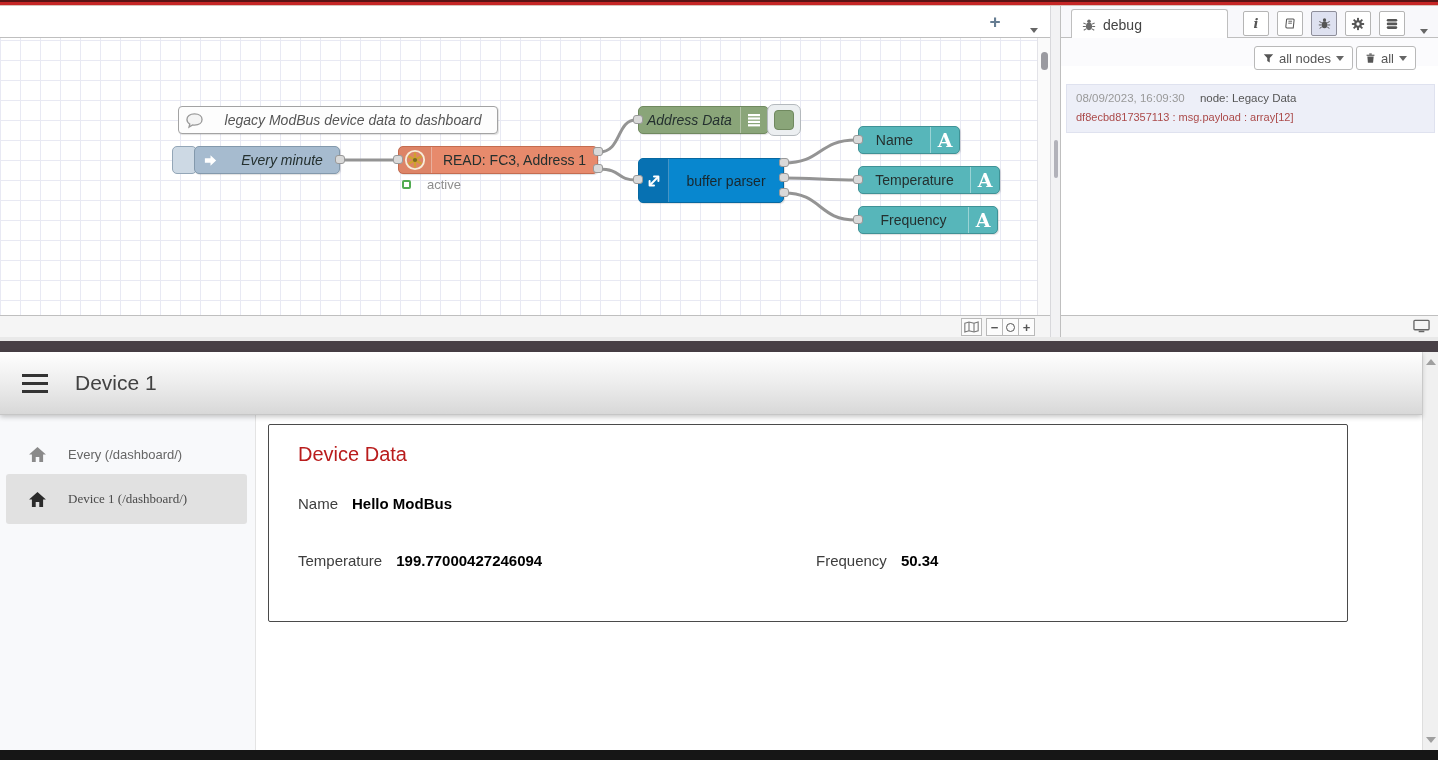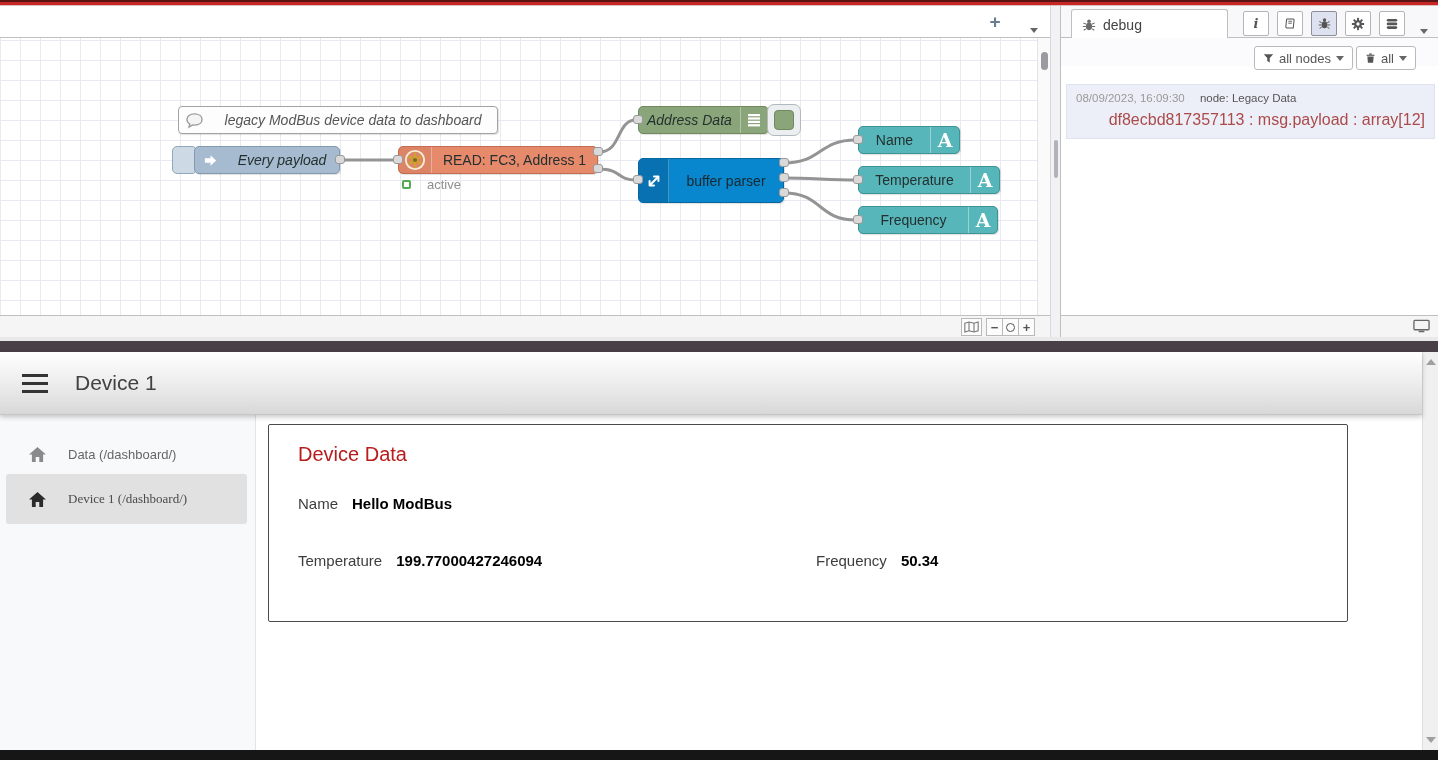--- a/index.html
+++ b/index.html
@@ -95,21 +95,21 @@
   #debug-filterbar { position:absolute; left:0; top:32px; width:100%; height:28px; background:#fbfbfd; }
   .filter-btn { position:absolute; top:8px; height:24px; background:#fff; border:1px solid #b9b9b9; border-radius:3px;
     display:flex; align-items:center; gap:5px; padding:0 8px; font-size:13px; color:#555; cursor:pointer; }
   #filter-nodes-btn { left:193px; }
   #clear-btn { left:295px; }
 
   #debug-msg { position:absolute; left:5px; top:78px; width:369px; background:#edeff8;
     border:1px solid #dfe2ef; padding:7px 9px 9px 9px; }
   .msg-meta { font-size:11.5px; color:#999; }
   .msg-meta .node-ref { color:#555; margin-left:12px; }
-  .msg-path { font-size:16px; color:#ab4a4a; margin-top:7px;text-align:right; }
+  .msg-path { font-size:11px; color:#ab4a4a; margin-top:7px; }
   .msg-payload { margin-top:8px; font-family:"DejaVu Sans Mono", monospace; font-size:12.5px; line-height:18px;
     color:#2b3bc2; width:352px; word-spacing:1px; }
   .caret-right { display:inline-block; width:0; height:0; border-top:4px solid transparent;
     border-bottom:4px solid transparent; border-left:6px solid #808080; margin-right:5px; }
 
   #debug-footer { left:1060px; top:315px; width:378px; height:22px; background:#f5f5f5; border-top:1px solid #bfbfbf;
     border-left:1px solid #bfbfbf; }
   #expand-monitor-btn { position:absolute; right:8px; top:3px; cursor:pointer; }
 
   
@@ -182,21 +182,21 @@
       <span class="lbl">legacy ModBus device data to dashboard</span>
     </div>
 
     <div id="inject-button" class="abs"></div>
     <div id="inject-node" class="node">
       <span class="icon-cell">
         <svg width="15" height="15" viewBox="0 0 16 16">
             <path d="M2 5.5 H8 V2.5 L14 8 L8 13.5 V10.5 H2 Z" fill="#ffffff"></path>
           </svg>
       </span>
-      <span class="lbl">Every payload</span>
+      <span class="lbl">Every minute</span>
     </div>
     <div class="port" style="left:335px; top:117px;"></div>
 
     <div id="read-node" class="node">
       <span class="icon-cell">
         <svg width="22" height="22" viewBox="0 0 24 24">
           <circle cx="12" cy="12" r="10" fill="none" stroke="#f6ecd8" stroke-width="2"></circle>
           <g stroke="#cfa22e" stroke-width="2.6" stroke-linecap="round">
             <path d="M12 5 V19"></path>
               <path d="M5.9 8.5 L18.1 15.5"></path>
@@ -388,21 +388,21 @@
     <div id="dash-title">Device 1</div>
   </div>
 
   <div id="dash-sidebar" class="abs">
     <div id="nav-intro" class="nav-item">
       <span class="home-wrap">
         <svg width="19" height="17" viewBox="0 0 18 16" fill="currentColor">
             <path d="M9 1 L17 8 H14.3 V15 H10.7 V10.3 H7.3 V15 H3.7 V8 H1 Z"></path>
           </svg>
       </span>
-      <span class="nav-label">Data (/dashboard/)</span>
+      <span class="nav-label">Every (/dashboard/)</span>
     </div>
     <div id="nav-device1" class="nav-item">
       <span class="home-wrap">
         <svg width="19" height="17" viewBox="0 0 18 16" fill="currentColor">
             <path d="M9 1 L17 8 H14.3 V15 H10.7 V10.3 H7.3 V15 H3.7 V8 H1 Z"></path>
           </svg>
       </span>
       <span class="nav-label">Device 1 (/dashboard/)</span>
     </div>
   </div>

